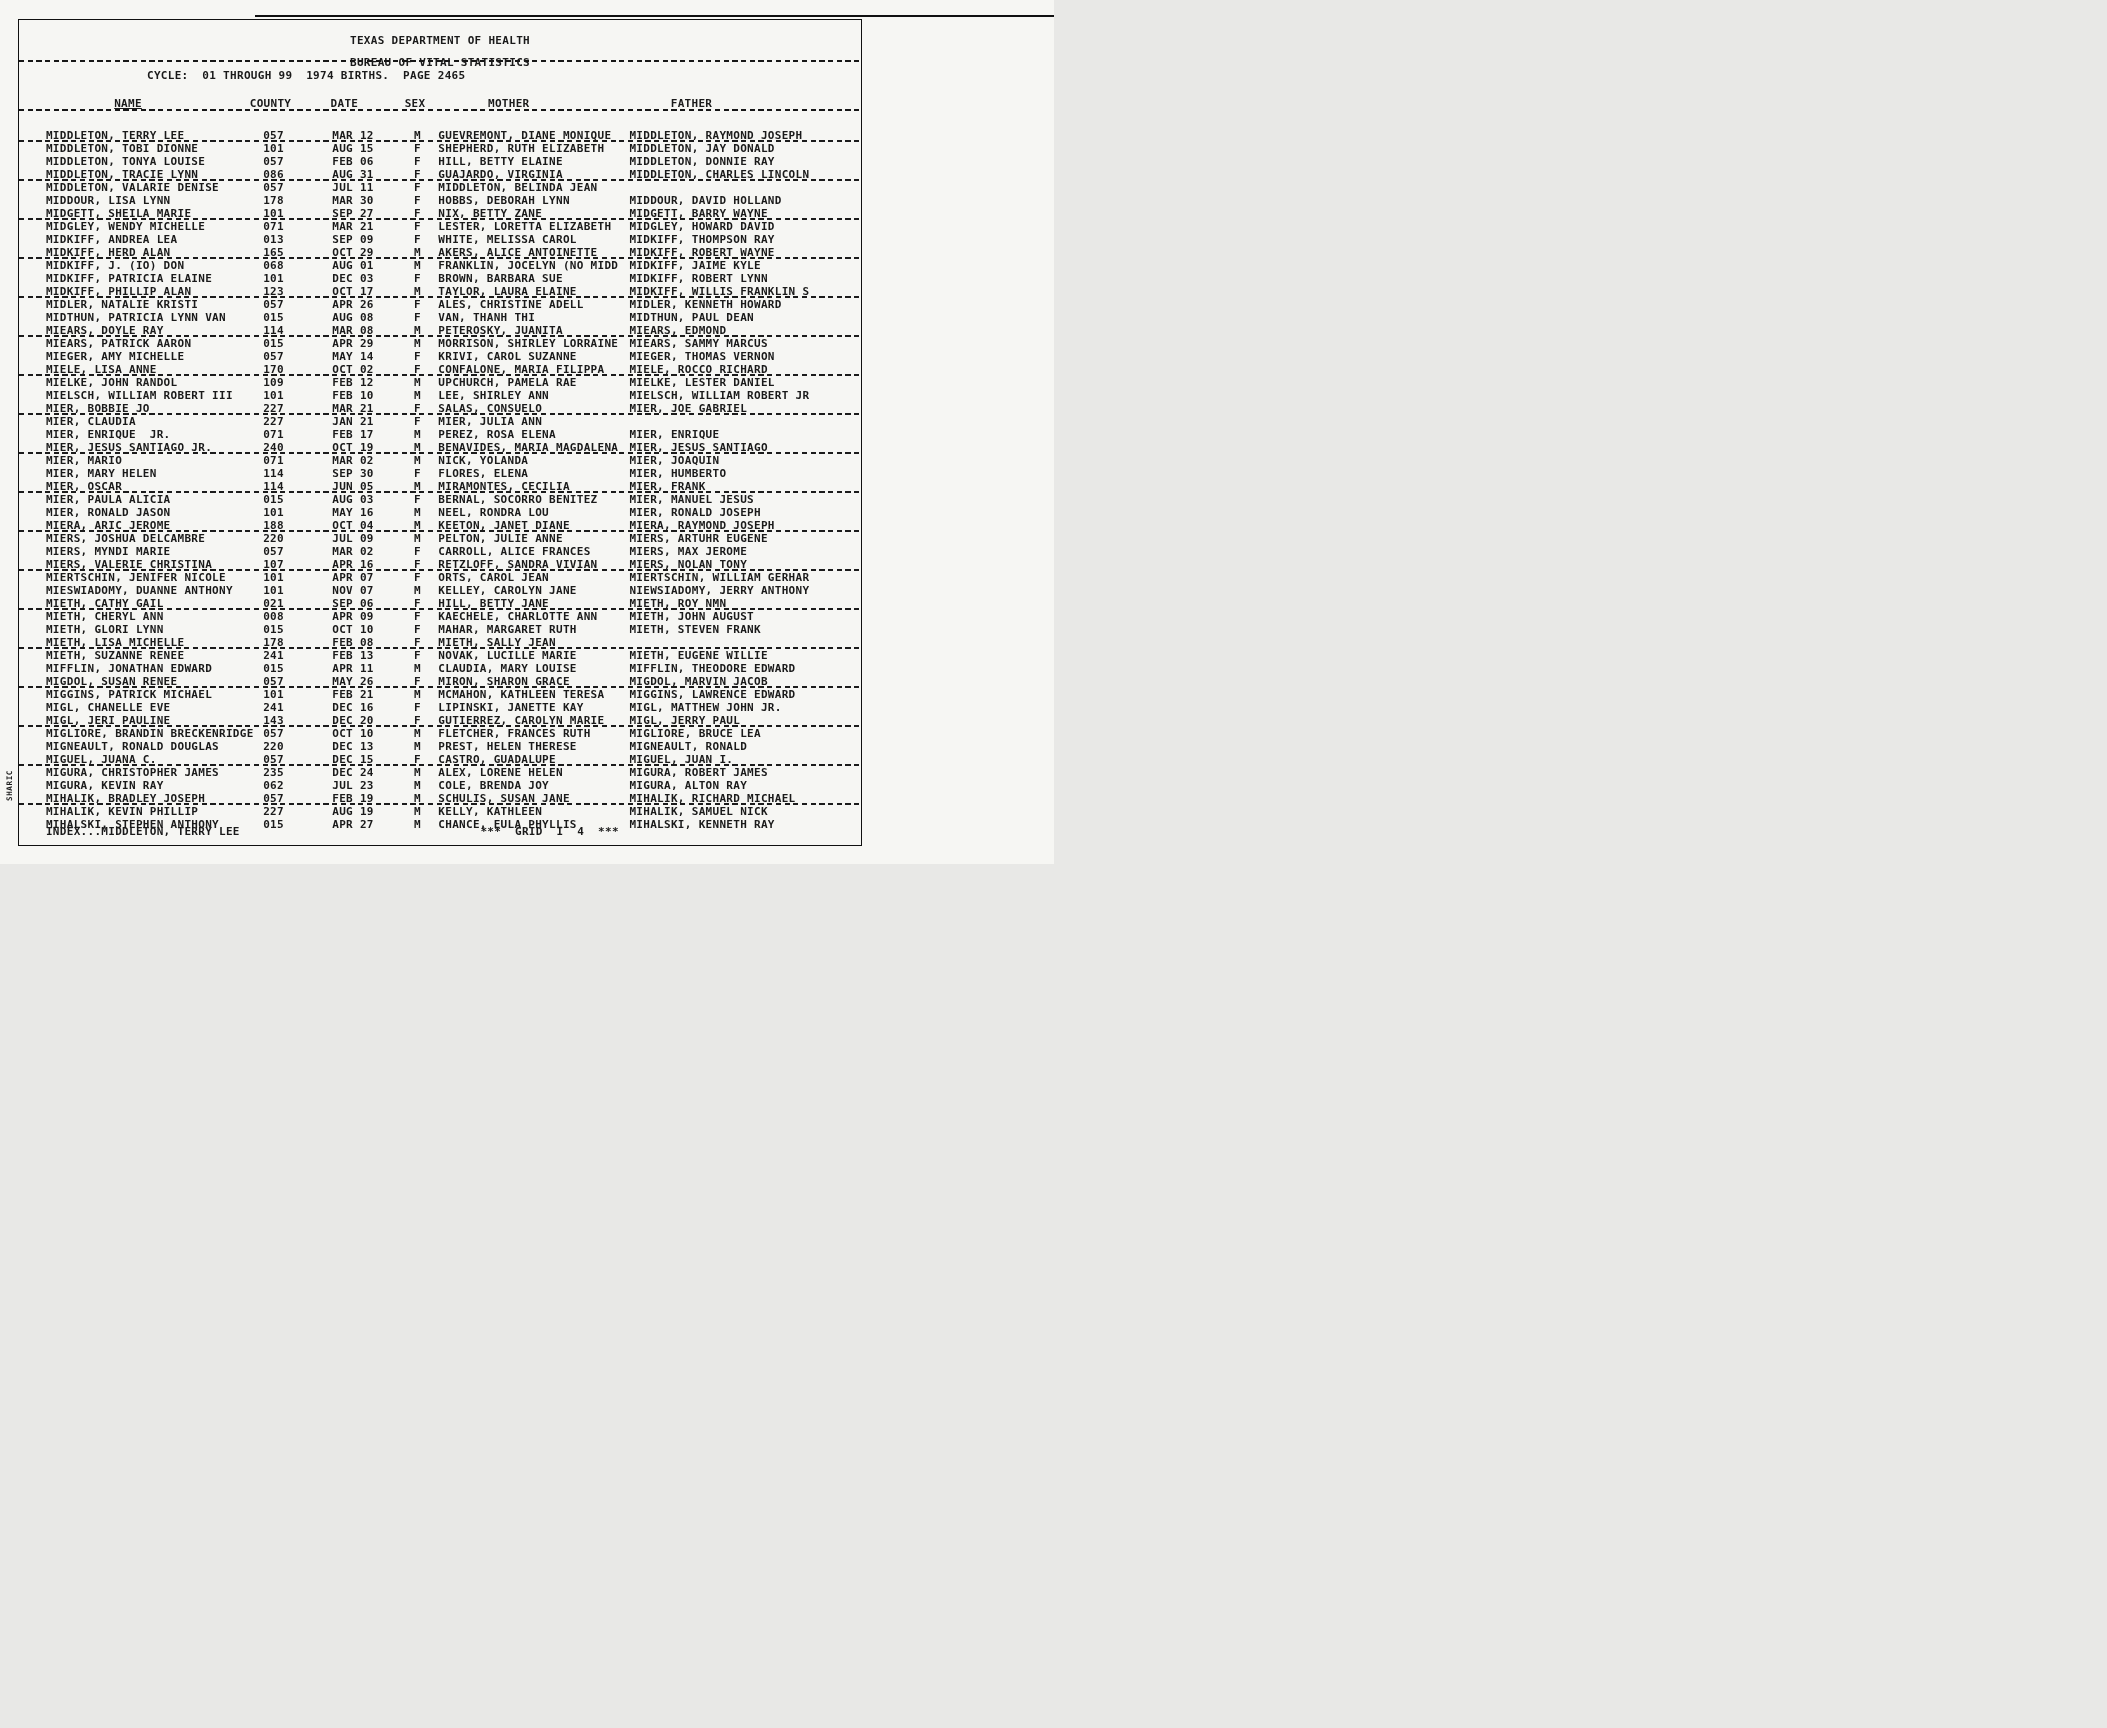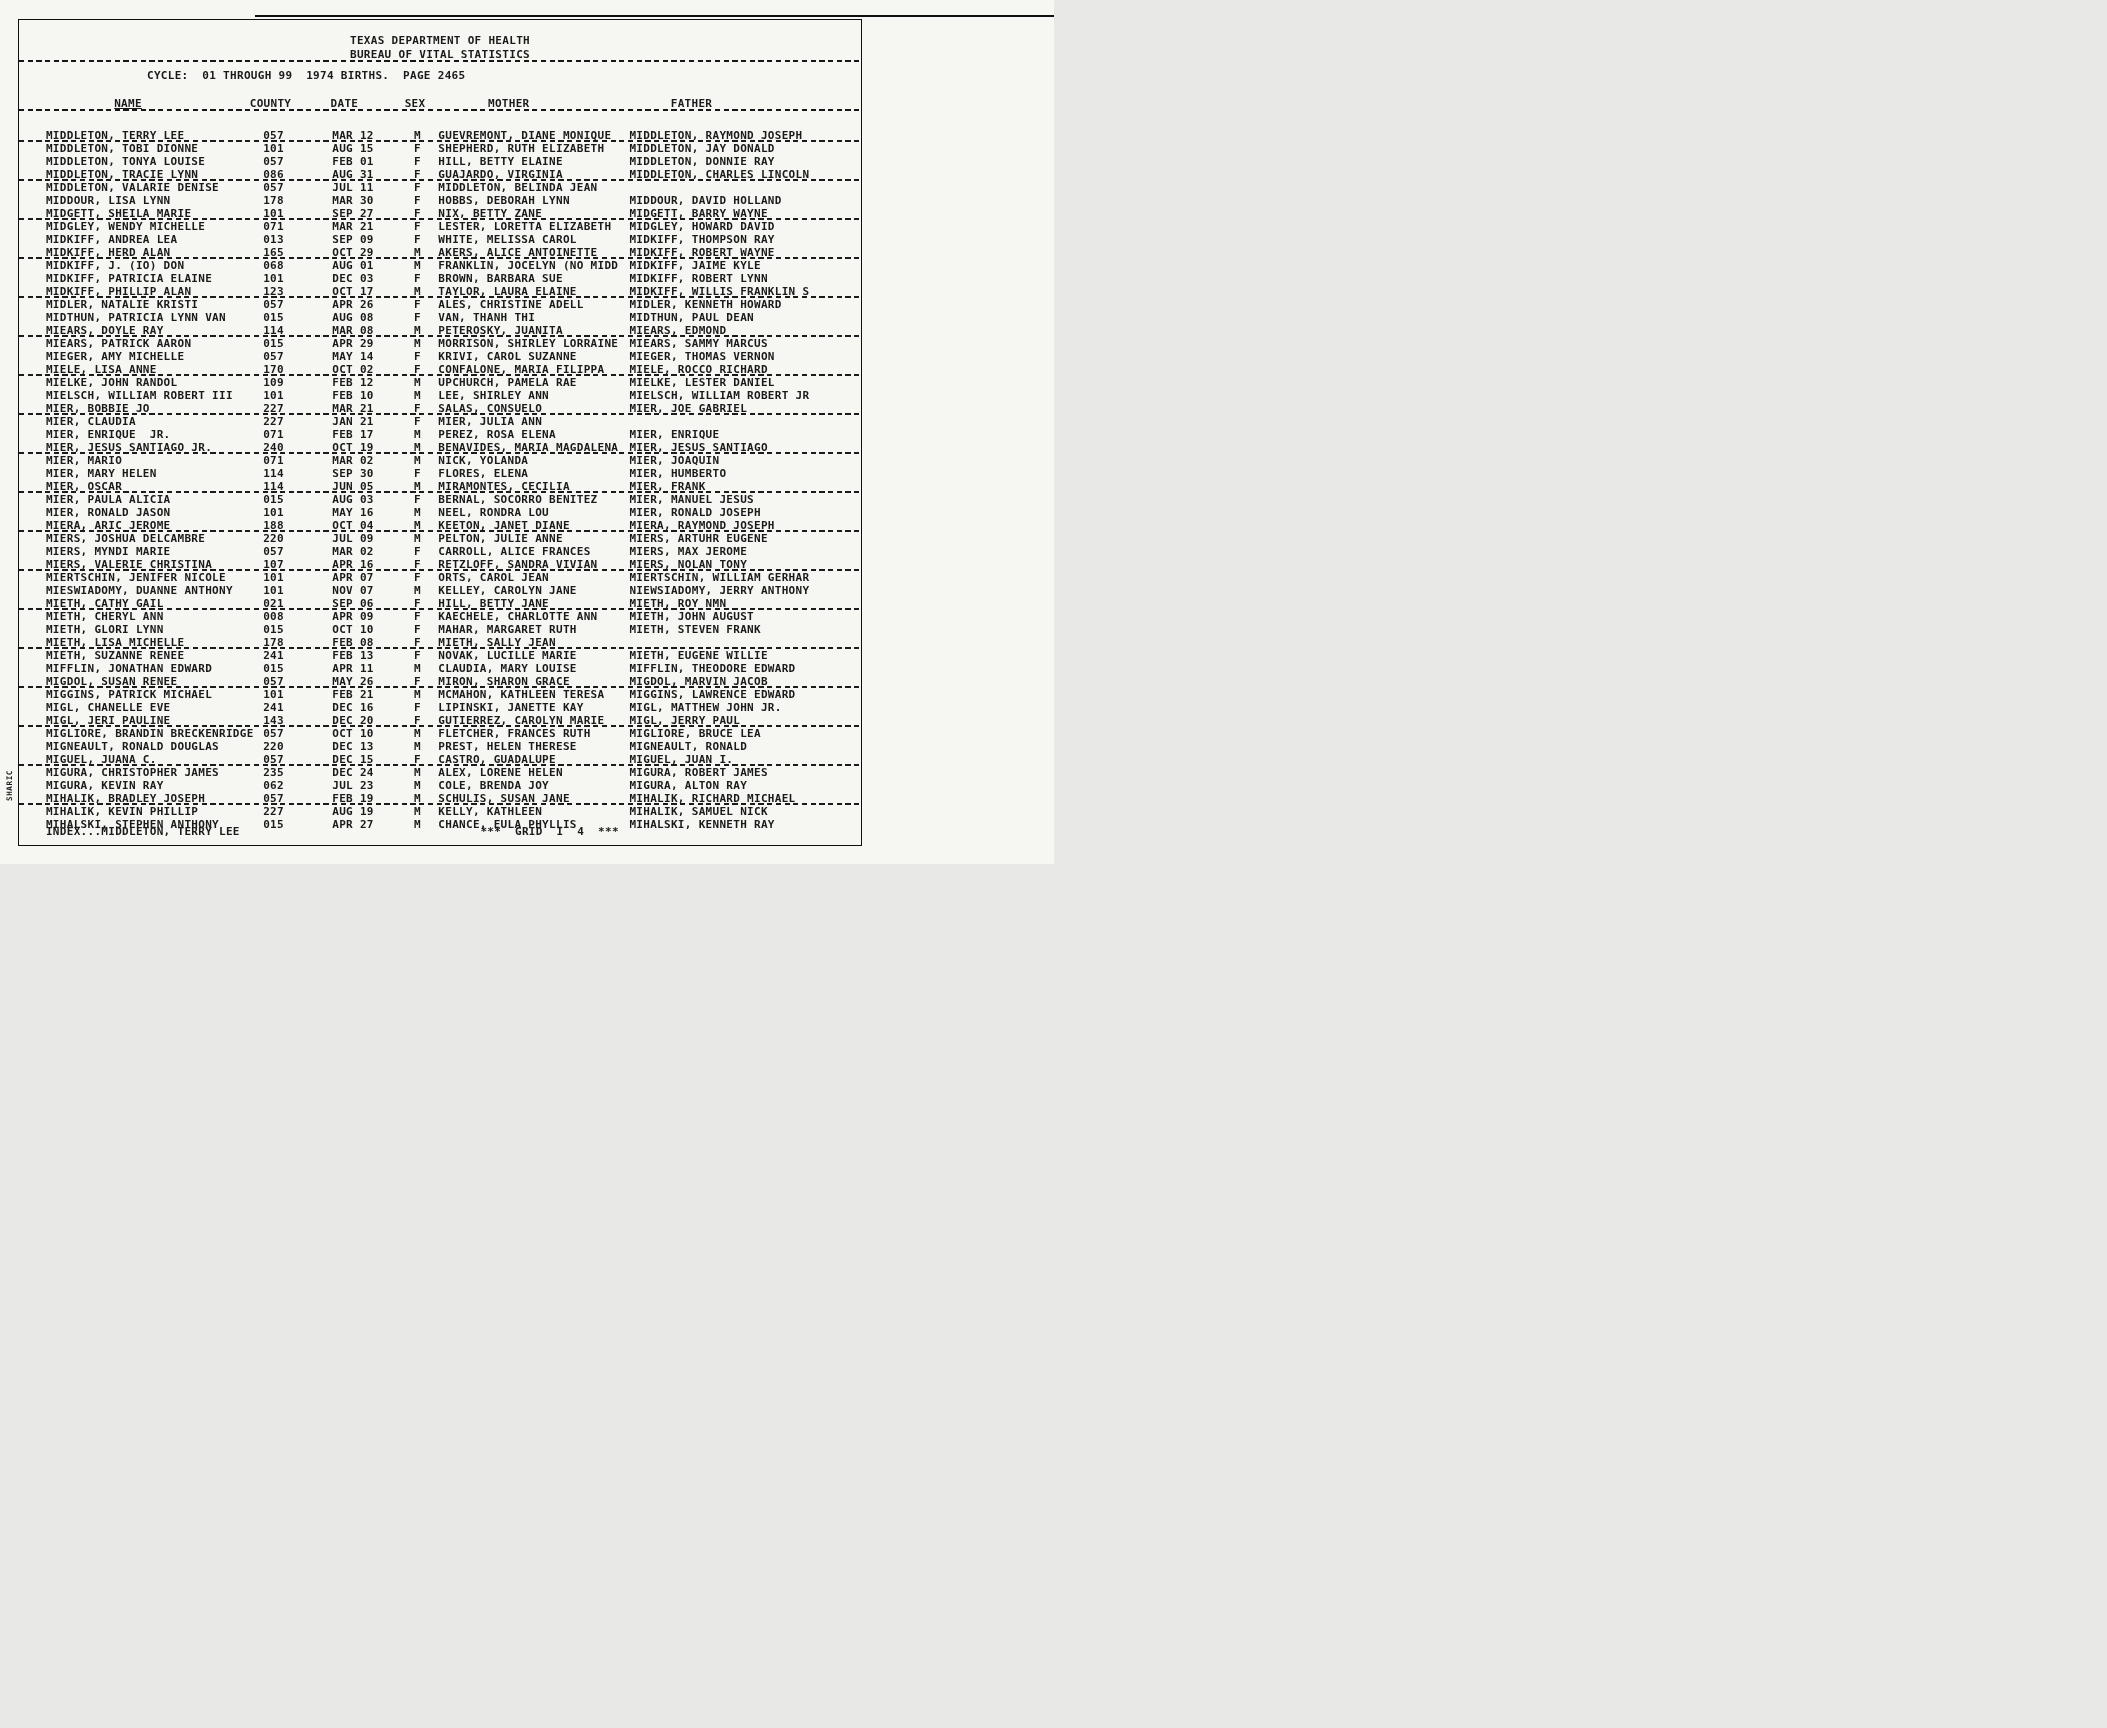--- a/index.html
+++ b/index.html
@@ -23,21 +23,21 @@
   }
   .frame{
     position:absolute;left:18px;top:19px;width:844px;height:827px;
     border:1.7px solid #101010;
   }
   .t{
     white-space:pre;font-size:11px;line-height:13px;letter-spacing:0.3px;
   }
   .title1{position:absolute;top:14px;left:0;right:0;text-align:center;}
   .title2wrap{position:absolute;top:28px;left:0;right:0;height:14px;}
-  .title2wrap .t{position:relative;z-index:1;text-align:center;}
+  .title2wrap .t{position:relative;z-index:1;text-align:center;margin-top:8px;}
   .dashline{
     position:absolute;left:0;right:0;bottom:0;height:1.7px;
     background:repeating-linear-gradient(90deg,#161616 0 5.2px,transparent 5.2px 8.7px);
   }
   .cycle{position:absolute;top:49px;left:15.2%;}
   .colhead{position:absolute;top:77px;left:0;right:0;height:14px;}
   .colhead .t{position:absolute;top:0;}
   .ch-name{left:11.3%;text-decoration:underline;}
   .ch-county{left:27.4%;}
   .ch-date{left:37.0%;text-align:right;}
@@ -109,21 +109,21 @@
           <div class="cell c-county">101</div>
           <div class="cell c-date">AUG 15</div>
           <div class="cell c-sex">F</div>
           <div class="cell c-mother">SHEPHERD, RUTH ELIZABETH</div>
           <div class="cell c-father">MIDDLETON, JAY DONALD</div>
         </div>
         <div class="row">
           <div class="cell"></div>
           <div class="cell c-name">MIDDLETON, TONYA LOUISE</div>
           <div class="cell c-county">057</div>
-          <div class="cell c-date">FEB 01</div>
+          <div class="cell c-date">FEB 06</div>
           <div class="cell c-sex">F</div>
           <div class="cell c-mother">HILL, BETTY ELAINE</div>
           <div class="cell c-father">MIDDLETON, DONNIE RAY</div>
         </div>
         <div class="row group-end">
           <div class="cell"></div>
           <div class="cell c-name">MIDDLETON, TRACIE LYNN</div>
           <div class="cell c-county">086</div>
           <div class="cell c-date">AUG 31</div>
           <div class="cell c-sex">F</div>

